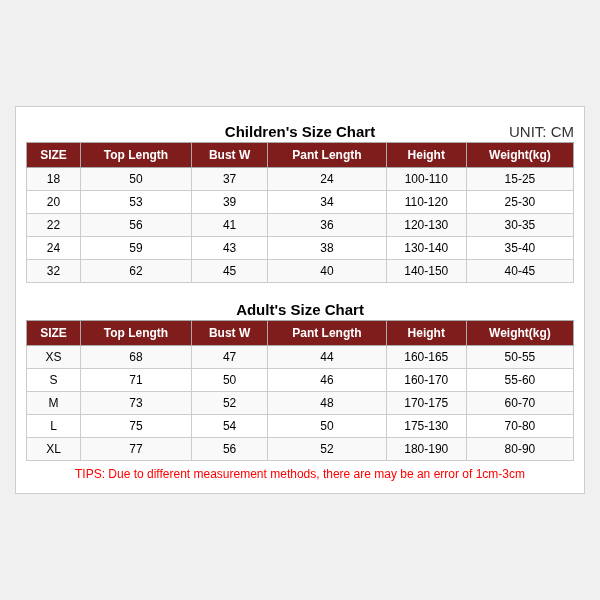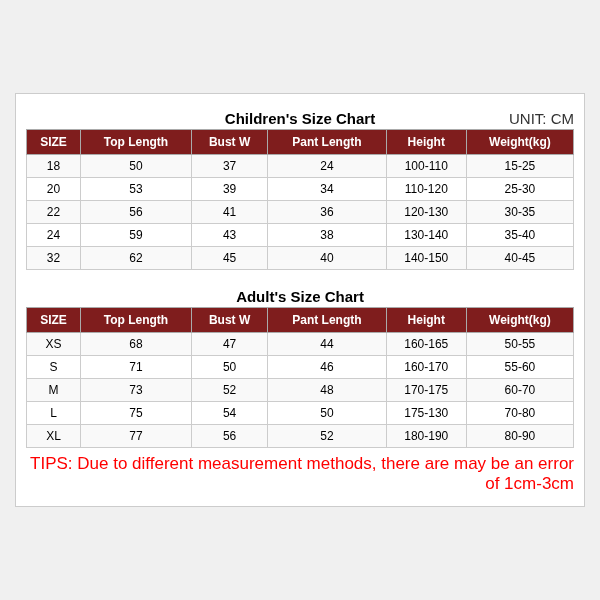--- a/index.html
+++ b/index.html
@@ -52,22 +52,22 @@
       border: 1px solid #ccc;
       font-size: 12px;
     }
     tr:nth-child(odd) td {
       background-color: #f9f9f9;
     }
     tr:nth-child(even) td {
       background-color: #fff;
     }
     .tips {
-      text-align: right;
-      font-size: 17px;
+      text-align: center;
+      font-size: 12px;
       color: red;
       padding: 6px 0 2px;
     }
     .adult-section {
       margin-top: 12px;
     }
     .children-section {
       margin-bottom: 4px;
     }
   </style>

